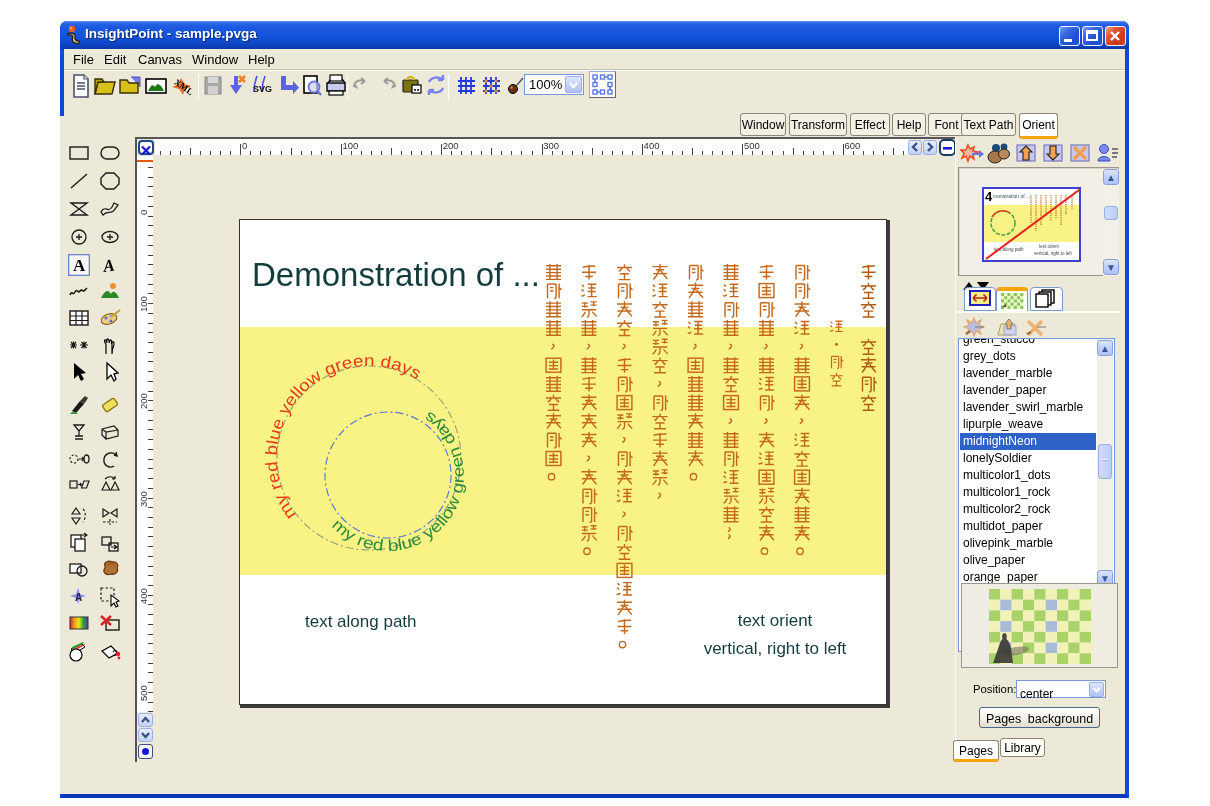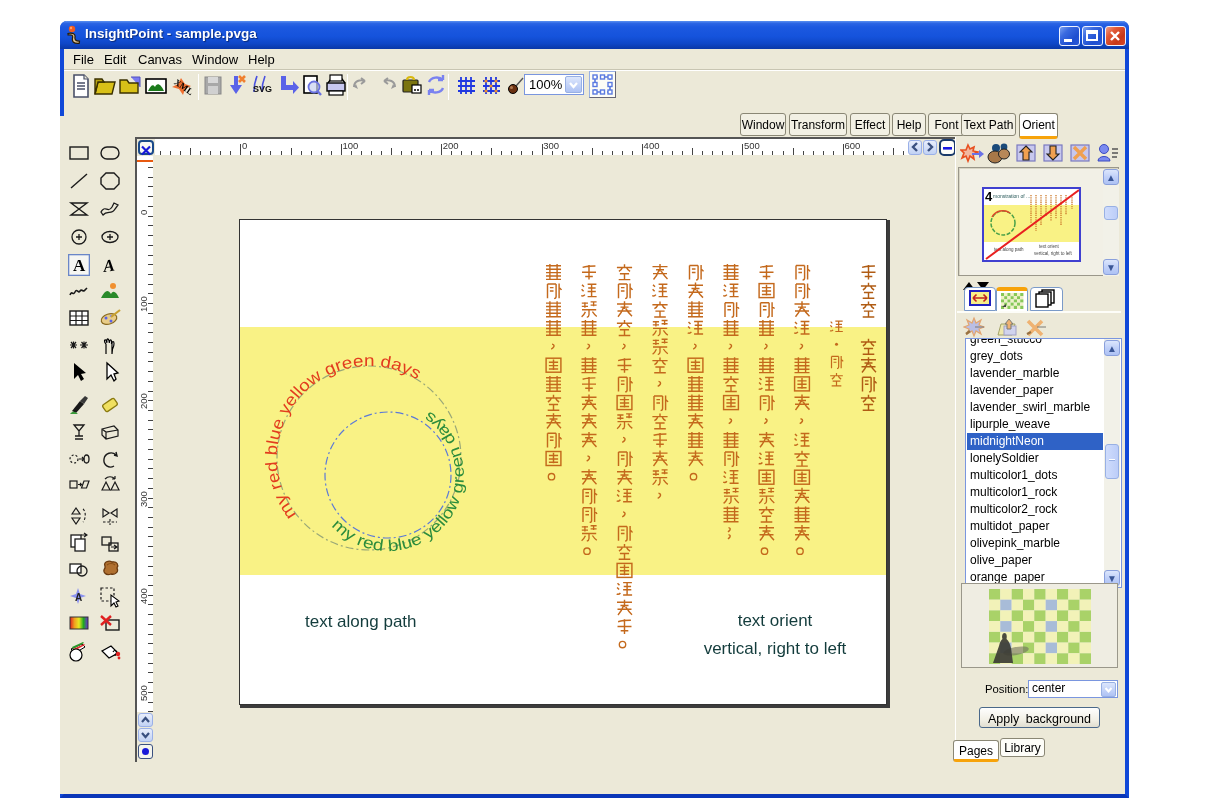--- a/index.html
+++ b/index.html
@@ -53,32 +53,32 @@
 #pagesvg{position:absolute;left:0;top:0}
 
 #sep-v{position:absolute;left:891px;top:116px;width:1px;height:625px;background:#b0ad9a;border-right:1px solid #fff}
 #sidebar{position:absolute;left:893px;top:116px;width:164px;height:657px;background:#ece9d8}
 .sic{position:absolute;width:24px;height:24px}
 #thpanel{position:absolute;left:1px;top:30px;width:161px;height:109px;background:#f2f0e6;border:1px solid #9a978a;box-shadow:inset 1px 1px 0 #d8d5c4}
 #thumb{position:absolute;left:23px;top:19px;width:99px;height:75px;background:#fff;border:2px solid #4040d0}
 #updn{position:absolute;left:5px;top:140px;width:30px;height:10px}
 .stab{position:absolute;top:150px;height:24px;background:#fff;border:1px solid #7a9ac8;border-radius:4px 4px 0 0}
 #sicrow{position:absolute;left:0;top:174px;width:164px;height:27px;background:#ece9d8;border-top:2px solid #fdfdf8}
-#list{position:absolute;left:8px;top:201px;width:157px;height:250px;background:#fff;border:1px solid #7a96df;font-size:12px;overflow:hidden}
+#list{position:absolute;left:1px;top:201px;width:157px;height:314px;background:#fff;border:1px solid #7a96df;font-size:12px;overflow:hidden}
 .li{position:absolute;left:1px;height:17px;padding-left:3px;padding-top:1px;white-space:nowrap}
 .li.sel{background:#2f62c6;color:#fff;width:136px}
 
 .xpb{position:absolute;width:16px;height:16px;border:1px solid #8aa0dc;border-radius:3px;
  background:linear-gradient(180deg,#dce6fc 0%,#c0d0f8 50%,#aec2f4 100%);color:#3a5696;font-size:10px;text-align:center;line-height:15px;font-weight:bold}
 .xptrack{position:absolute;width:16px;background:#f2f1e8}
 .xpthumb{position:absolute;width:14px;left:1px;border:1px solid #98b0e4;border-radius:3px;background:linear-gradient(90deg,#cfdcfc,#bcCDf8)}
 #prevbox{position:absolute;left:4px;top:446px;width:157px;height:85px;background:#efede2;border:1px solid #9a978a}
 #checker{position:absolute;left:27px;top:5px;width:102px;height:75px}
-#posrow{position:absolute;left:12px;top:560px;width:164px;height:20px;font-size:11.3px}
-#combo{position:absolute;left:58px;top:-3px;width:91px;height:19px;background:#fff;border:1px solid #7a96df;font-size:13px;padding:0 0 0 3px}
+#posrow{position:absolute;left:0px;top:560px;width:164px;height:20px;font-size:11.3px}
+#combo{position:absolute;left:58px;top:-3px;width:91px;height:19px;background:#fff;border:1px solid #7a96df;font-size:13px;padding:6px 0 0 3px}
 .dropbtn{position:absolute;right:1px;top:1px;width:15px;height:15px;border:1px solid #98b0e4;border-radius:2px;
  background:linear-gradient(180deg,#dce6fc,#aec2f4)}
 #applybtn{position:absolute;left:21px;top:588px;width:122px;height:21px;background:linear-gradient(180deg,#fefefe,#f2f0e6 60%,#e0ddd0);border:1px solid #4a688a;border-radius:3px;
  font-size:12.5px;text-align:center;padding-top:4px;word-spacing:3px}
 #pagetabs{position:absolute;left:-3px;top:601px;height:25px;font-size:12px}
 
 #statusbar{position:absolute;left:-4px;top:741px;width:1065px;height:28px;background:#ece9d8;border-top:1px solid #fff;font-size:11.5px}
 #stmsg{font-family:"Liberation Serif",serif;font-size:11.5px}
 </style></head><body>
 <div id="win">
@@ -552,20 +552,21 @@
       </div>
 <div class="sbtn" style="top:574px"><svg width="13" height="12" viewBox="0 0 13 12">
           <path d="M3 8 L6.5 4 L10 8" stroke="#3a5080" stroke-width="2.2" fill="none"></path>
         </svg></div>
 <div class="sbtn" style="top:589px"><svg width="13" height="12" viewBox="0 0 13 12">
           <path d="M3 4 L6.5 8 L10 4" stroke="#3a5080" stroke-width="2.2" fill="none"></path>
         </svg></div>
 <div class="sbtn" style="top:605px;height:15px;background:#f4f4ee;border-color:#3a5080"><span style="display:inline-block;width:7px;height:7px;border-radius:50%;background:#1818d8;margin-top:3px"></span></div>
 <div id="page">
 <div id="yellow"></div>
+<div id="heading">Demonstration of ...</div>
 <div id="talong">text along path</div>
 <div id="torient1">text orient</div>
 <div id="torient2">vertical, right to left</div>
 <svg id="pagesvg" width="648" height="486" viewBox="0 0 648 486">
           <defs>
 <symbol id="g0" viewBox="0 0 18 18">
               <g fill="none" stroke="currentColor" stroke-width="1.45">
                 <rect x="1.6" y="2" width="14.8" height="14"></rect>
                 <path d="M4.4 6h9.2M4.4 9.4h9.2M9 3.2v10.6M4.4 12.8h9.2"></path>
               </g>
@@ -977,18 +978,18 @@
           <path d="M4 74 L10 57 C11 53 12 51 13.5 50 C12.5 47 13.5 44 15.5 44 C17.5 44 18.3 47 17.5 50 C20 52 21 55 22 59 L24 74 Z" fill="#3c3c34" opacity="0.92"></path>
         </svg>
       </div>
 <div id="posrow" style="top:543px">
         <span style="position:absolute;left:16px;top:3px">Position:</span>
 <div id="combo" style="left:59px;top:0px;width:90px;height:18px;font-size:12px">center
 <div class="dropbtn"><svg width="13" height="13" viewBox="0 0 13 13">
               <path d="M3.5 5 L6.5 8.5 L9.5 5" stroke="#fff" stroke-width="2" fill="none"></path>
             </svg></div></div>
       </div>
-<div id="applybtn" style="left:22px;top:570px;width:121px">Apply background</div>
+<div id="applybtn" style="left:22px;top:570px;width:121px">Pages background</div>
 <div id="pagetabs">
 <div style="position:absolute;left:-1px;top:2px;width:46px;height:22px;background:#fff;border:1px solid #8a8775;border-bottom:3px solid #f7a30a;border-radius:3px;text-align:center;padding-top:3px">Pages</div>
 <div style="position:absolute;left:46px;top:0px;width:45px;height:19px;background:#fdfdf8;border:1px solid #8a8775;border-radius:3px;text-align:center;padding-top:2px">Library</div>
 </div>
 </div>
 </div>
 </body></html>

